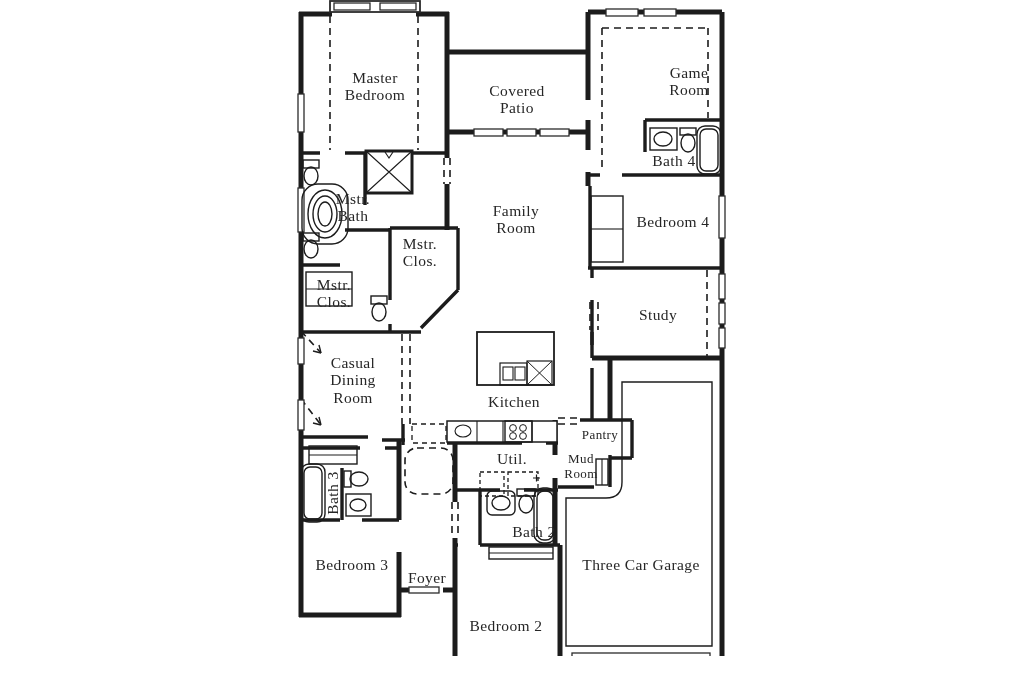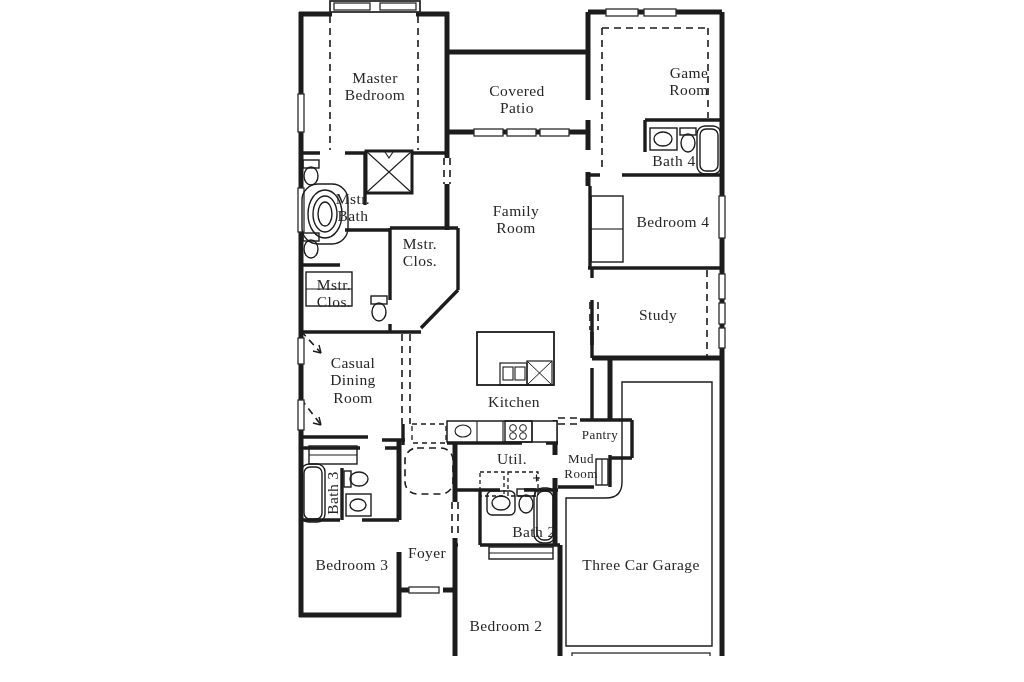--- a/index.html
+++ b/index.html
@@ -258,21 +258,21 @@
 </div>
 <div class="room-label" style="left:512px;top:459px;">
   <span>Util.</span>
 </div>
 <div class="room-label" style="left:534px;top:532px;">
   <span>Bath 2</span>
 </div>
 <div class="room-label rot-label" style="left:333px;top:493px;">
   <span>Bath 3</span>
 </div>
-<div class="room-label" style="left:427px;top:553px;text-align:right;">
+<div class="room-label" style="left:427px;top:578px;text-align:right;">
   <span>Foyer</span>
 </div>
 <div class="room-label" style="left:352px;top:565px;">
   <span>Bedroom 3</span>
 </div>
 <div class="room-label" style="left:506px;top:626px;">
   <span>Bedroom 2</span>
 </div>
 <div class="room-label" style="left:641px;top:565px;">
   <span>Three Car Garage</span>

